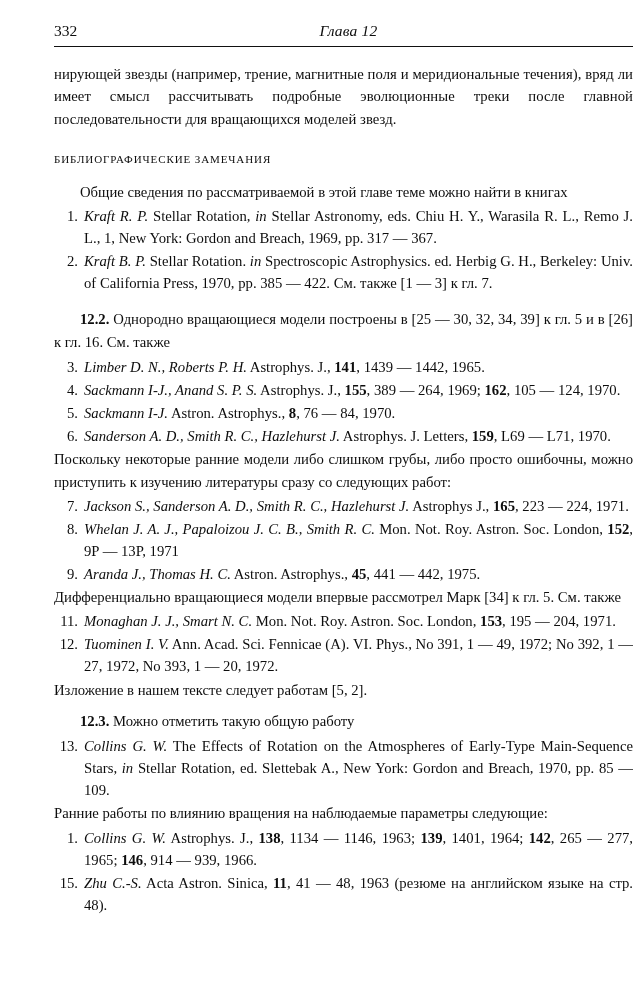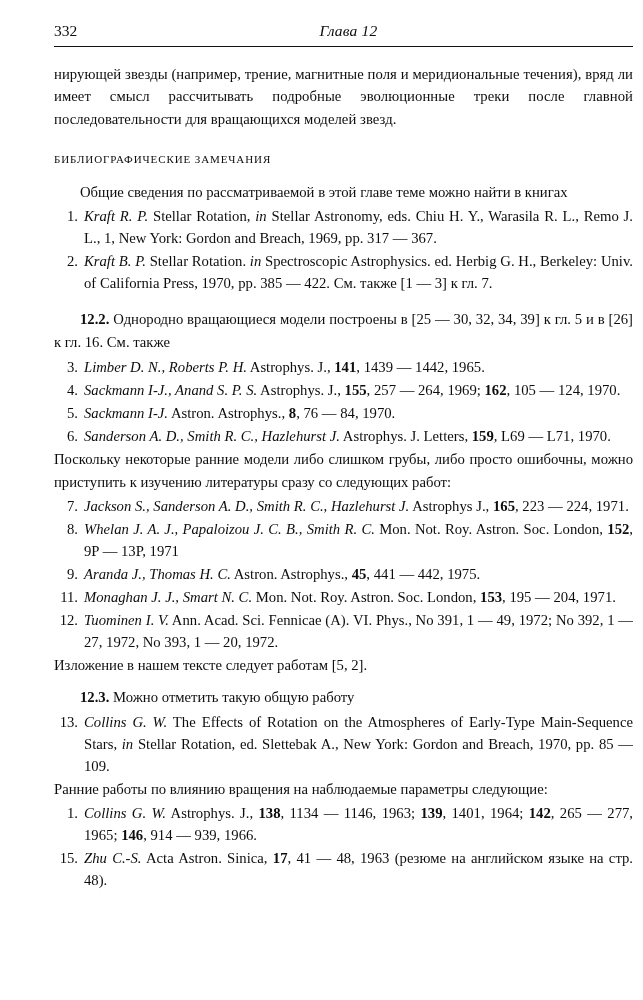--- a/index.html
+++ b/index.html
@@ -131,49 +131,50 @@
       <li><span class="num">1.</span><span class="it">Kraft R. P.</span><span> Stellar Rotation, </span><span class="it">in</span><span> Stellar Astronomy, eds. Chiu H. Y., Warasila R. L., Remo J. L., 1, New York: Gordon and Breach, 1969, pp. 317 — 367.</span></li>
       <li><span class="num">2.</span><span class="it">Kraft B. P.</span><span> Stellar Rotation. </span><span class="it">in</span><span> Spectroscopic Astrophysics. ed. Herbig G. H., Berkeley: Univ. of California Press, 1970, pp. 385 — 422. См. также [1 — 3] к гл. 7.</span></li>
     </ol>
 
   <div class="block-gap"></div>
 
   <p class="sect-lead"><span class="sect-num">12.2.</span><span> Однородно вращающиеся модели построены в [25 — 30, 32, 34, 39] к гл. 5 и в [26] к гл. 16. См. также</span></p>
 
   <ol class="refs" id="refs2">
       <li><span class="num">3.</span><span class="it">Limber D. N., Roberts P. H.</span><span> Astrophys. J., </span><span class="bd">141</span><span>, 1439 — 1442, 1965.</span></li>
-      <li><span class="num">4.</span><span class="it">Sackmann I-J.,   Anand S. P. S.</span><span>   Astrophys. J.,   </span><span class="bd">155</span><span>,   257 — 264,   1969;   </span><span class="bd">162</span><span>, 105 — 124, 1970.</span></li>
+      <li><span class="num">4.</span><span class="it">Sackmann I-J.,   Anand S. P. S.</span><span>   Astrophys. J.,   </span><span class="bd">155</span><span>,   389 — 264,   1969;   </span><span class="bd">162</span><span>, 105 — 124, 1970.</span></li>
       <li><span class="num">5.</span><span class="it">Sackmann I-J.</span><span> Astron. Astrophys., </span><span class="bd">8</span><span>, 76 — 84, 1970.</span></li>
       <li><span class="num">6.</span><span class="it">Sanderson A. D.,   Smith R. C.,   Hazlehurst J.</span><span>   Astrophys. J.   Letters,   </span><span class="bd">159</span><span>, L69 — L71, 1970.</span></li>
     </ol>
 
   <p class="para">Поскольку некоторые ранние модели либо слишком грубы, либо просто ошибочны, можно приступить к изучению литературы сразу со следующих работ:</p>
 
   <ol class="refs" id="refs3">
       <li><span class="num">7.</span><span class="it">Jackson S.,   Sanderson A. D.,   Smith R. C.,   Hazlehurst J.</span><span>   Astrophys J.,   </span><span class="bd">165</span><span>, 223 — 224, 1971.</span></li>
       <li><span class="num">8.</span><span class="it">Whelan J. A. J.,   Papaloizou J. C. B.,   Smith R. C.</span><span> Mon. Not. Roy. Astron. Soc. London, </span><span class="bd">152</span><span>, 9P — 13P, 1971</span></li>
       <li><span class="num">9.</span><span class="it">Aranda J.,   Thomas H. C.</span><span> Astron. Astrophys., </span><span class="bd">45</span><span>, 441 — 442, 1975.</span></li>
     </ol>
 
+  <p class="para">Дифференциально вращающиеся модели впервые рассмотрел Марк [34] к гл. 5. См. также</p>
 
   <ol class="refs" id="refs4">
       <li><span class="num">11.</span><span class="it">Monaghan J. J.,   Smart N. C.</span><span> Mon. Not. Roy. Astron. Soc. London, </span><span class="bd">153</span><span>, 195 — 204, 1971.</span></li>
       <li><span class="num">12.</span><span class="it">Tuominen I. V.</span><span> Ann. Acad. Sci. Fennicae (A). VI. Phys., No 391, 1 — 49, 1972; No 392, 1 — 27, 1972, No 393, 1 — 20, 1972.</span></li>
     </ol>
 
   <p class="para">Изложение в нашем тексте следует работам [5, 2].</p>
 
   <div class="small-gap"></div>
 
   <p class="sect-lead"><span class="sect-num">12.3.</span><span> Можно отметить такую общую работу</span></p>
 
   <ol class="refs" id="refs5">
       <li><span class="num">13.</span><span class="it">Collins G. W.</span><span> The Effects of Rotation on the Atmospheres of Early-Type Main-Sequence Stars, </span><span class="it">in</span><span> Stellar Rotation, ed. Slettebak A., New York: Gordon and Breach, 1970, pp. 85 — 109.</span></li>
     </ol>
 
   <p class="para">Ранние работы по влиянию вращения на наблюдаемые параметры следующие:</p>
 
   <ol class="refs" id="refs6">
       <li><span class="num">1.</span><span class="it">Collins G. W.</span><span> Astrophys.  J.,  </span><span class="bd">138</span><span>,  1134 — 1146,  1963;  </span><span class="bd">139</span><span>,  1401,  1964;  </span><span class="bd">142</span><span>, 265 — 277, 1965; </span><span class="bd">146</span><span>, 914 — 939, 1966.</span></li>
-      <li><span class="num">15.</span><span class="it">Zhu C.-S.</span><span> Acta Astron. Sinica, </span><span class="bd">17</span><span>, 41 — 48, 1963 (резюме на английском языке на стр. 48).</span></li>
+      <li><span class="num">15.</span><span class="it">Zhu C.-S.</span><span> Acta Astron. Sinica, </span><span class="bd">11</span><span>, 41 — 48, 1963 (резюме на английском языке на стр. 48).</span></li>
     </ol>
 
 </div>
 
 </body></html>

